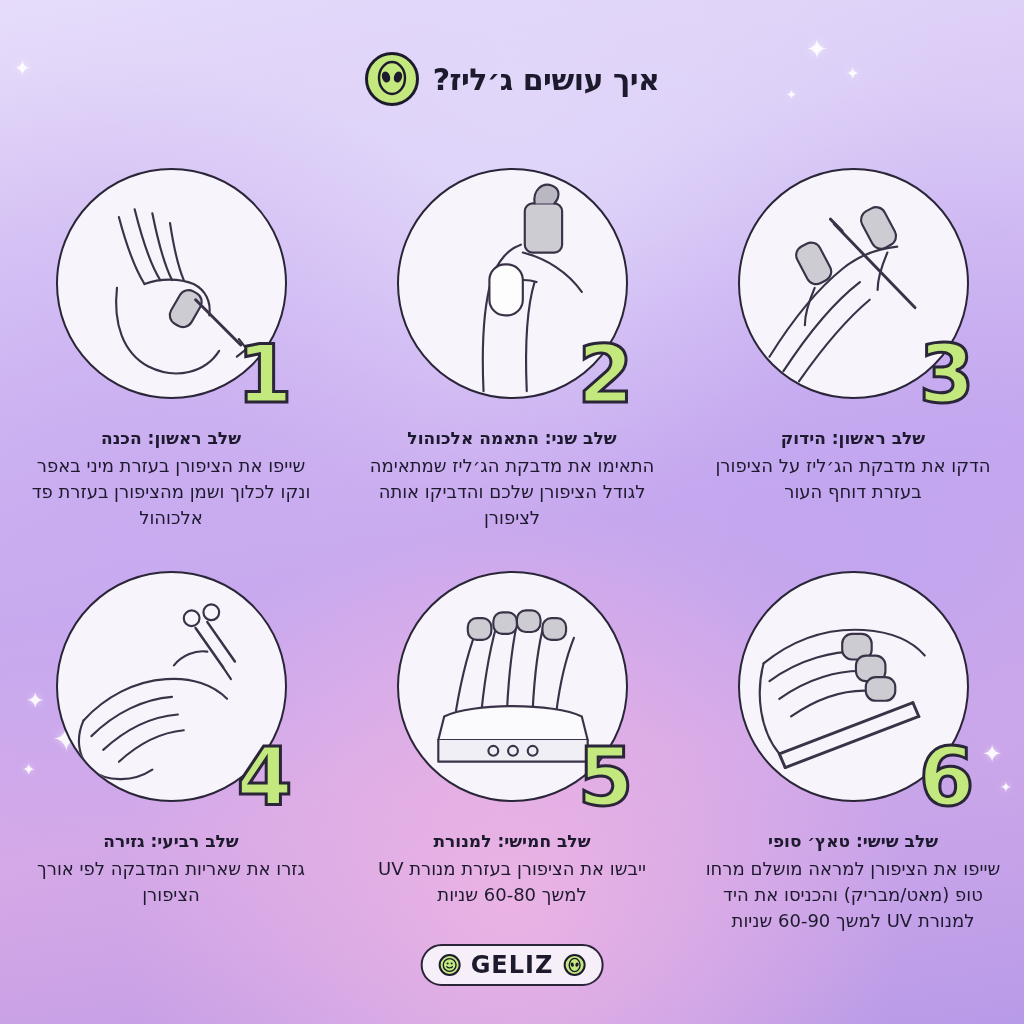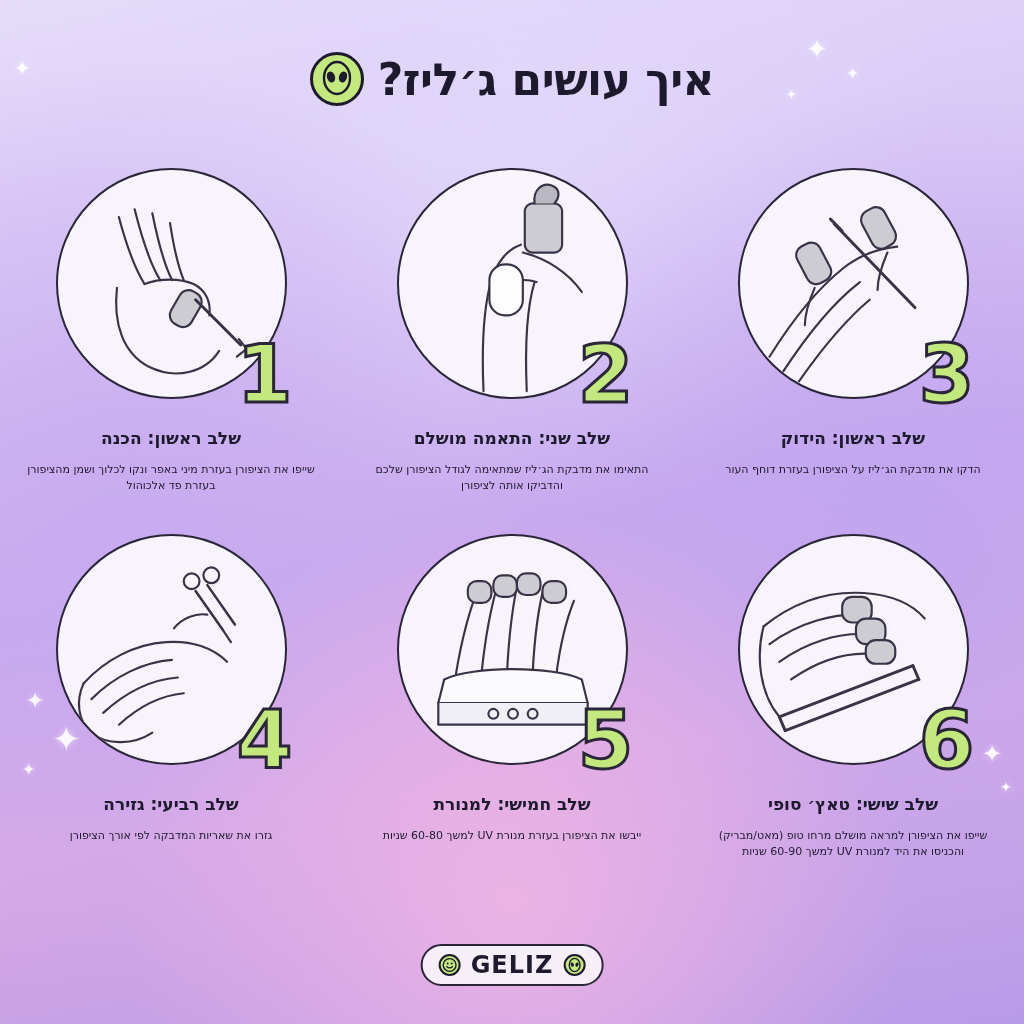--- a/index.html
+++ b/index.html
@@ -43,21 +43,21 @@
     top: 52px;
     left: 0;
     width: 1024px;
     display: flex;
     align-items: center;
     justify-content: center;
     gap: 14px;
     direction: rtl;
   }
   .title {
-    font-size: 44px;
+    font-size: 30px;
     font-weight: bold;
     color: #1d1a2e;
     letter-spacing: -0.5px;
     white-space: nowrap;
   }
   .alien-badge {
     width: 54px;
     height: 54px;
     border-radius: 50%;
     background: #c2e87e;
@@ -120,22 +120,22 @@
   }
   .step-title {
     margin-top: 28px;
     font-size: 17px;
     font-weight: bold;
     color: #1d1a2e;
     text-align: center;
     line-height: 1.35;
   }
   .step-body {
-    margin-top: 12px;
-    font-size: 11px;
+    margin-top: 3px;
+    font-size: 18px;
     color: #1d1a2e;
     text-align: center;
     line-height: 1.45;
     width: 300px;
   }
 
   
   .footer {
     position: absolute;
     left: 50%;
@@ -228,21 +228,21 @@
                 <path d="M100 120 C112 112 128 110 140 114"></path>
                 <rect x="92" y="96" width="34" height="52" rx="16" fill="#fdfdfe" stroke="#3a3348"></rect>
                 <rect x="128" y="34" width="38" height="50" rx="8" fill="#cdccd3" stroke="#3a3348"></rect>
                 <path d="M138 34 C136 20 146 12 156 16 C164 19 164 28 158 34" fill="#b9b8c2" stroke="#3a3348"></path>
                 <path d="M126 84 C150 90 172 104 186 124"></path>
               </g>
             </svg>
           </div>
           <div class="step-num">2</div>
         </div>
-        <div class="step-title">שלב שני: התאמה מושלם</div>
+        <div class="step-title">שלב שני: התאמה אלכוהול</div>
         <div class="step-body">התאימו את מדבקת הג׳ליז שמתאימה לגודל הציפורן שלכם והדביקו אותה לציפורן</div>
       </div>
 
       <div class="step">
         <div class="circle-wrap">
           <div class="circle">
             <svg viewBox="0 0 231 231">
               <g fill="none" stroke="#3a3348" stroke-width="2.2" stroke-linecap="round" stroke-linejoin="round">
                 <path d="M62 48 C70 78 78 100 88 116"></path>
                 <path d="M78 40 C86 72 94 96 104 112"></path>

